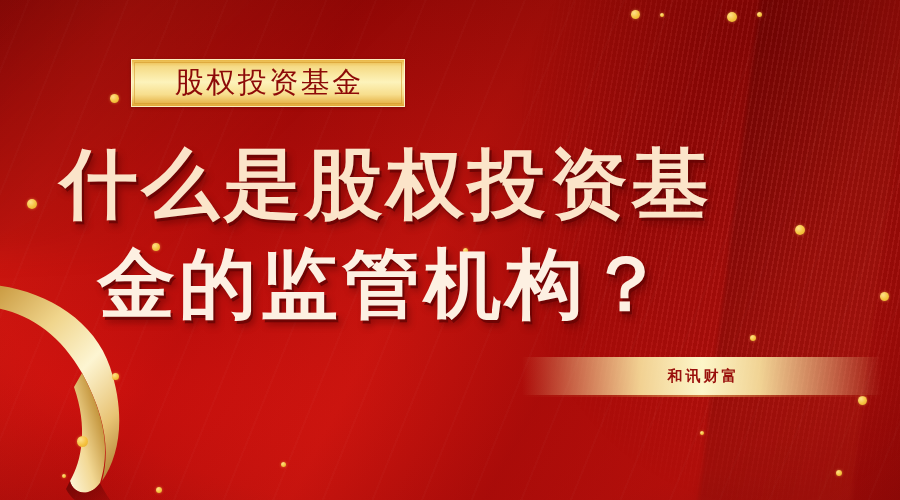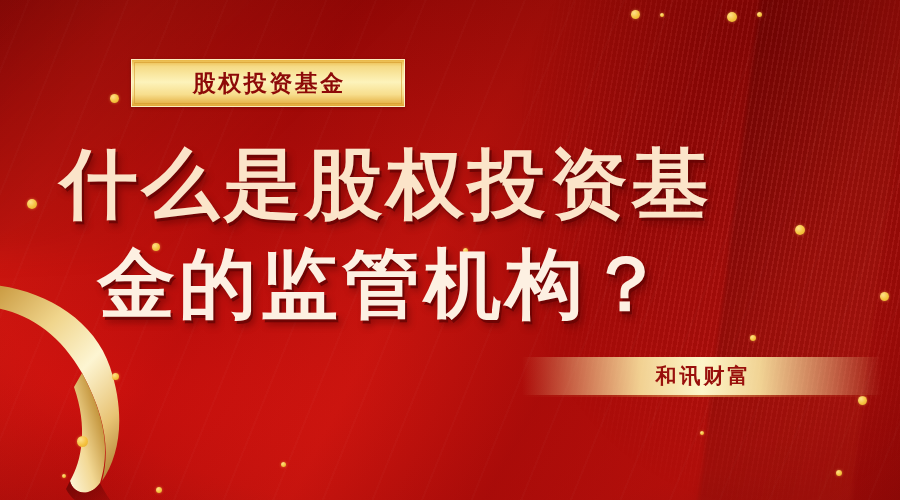--- a/index.html
+++ b/index.html
@@ -123,22 +123,22 @@
   .badge::after {
     content: "";
     position: absolute;
     inset: 3px;
     border: 1px solid rgba(210,150,40,0.55);
     pointer-events: none;
   }
   .badge-text {
     position: relative;
     z-index: 2;
-    font-size: 23px;
-    font-weight: 700;
+    font-size: 29px;
+    font-weight: 400;
     letter-spacing: 2.5px;
     color: #8d0a08;
     text-indent: 2.5px;
     white-space: nowrap;
   }
 
   
   .title-wrap {
     position: absolute;
     left: 0;
@@ -193,21 +193,21 @@
     left: 0; right: 0; bottom: -2px;
     height: 2px;
     background: linear-gradient(90deg,
         rgba(150,10,8,0) 0%, rgba(180,60,30,0.55) 25%,
         rgba(225,170,90,0.75) 50%, rgba(180,60,30,0.55) 75%,
         rgba(150,10,8,0) 100%);
   }
   .banner-text {
     position: relative;
     z-index: 2;
-    font-size: 21px;
+    font-size: 15px;
     font-weight: 700;
     letter-spacing: 3px;
     color: #99100c;
     text-indent: 3px;
     white-space: nowrap;
   }
 </style>
 </head>
 <body>
 

